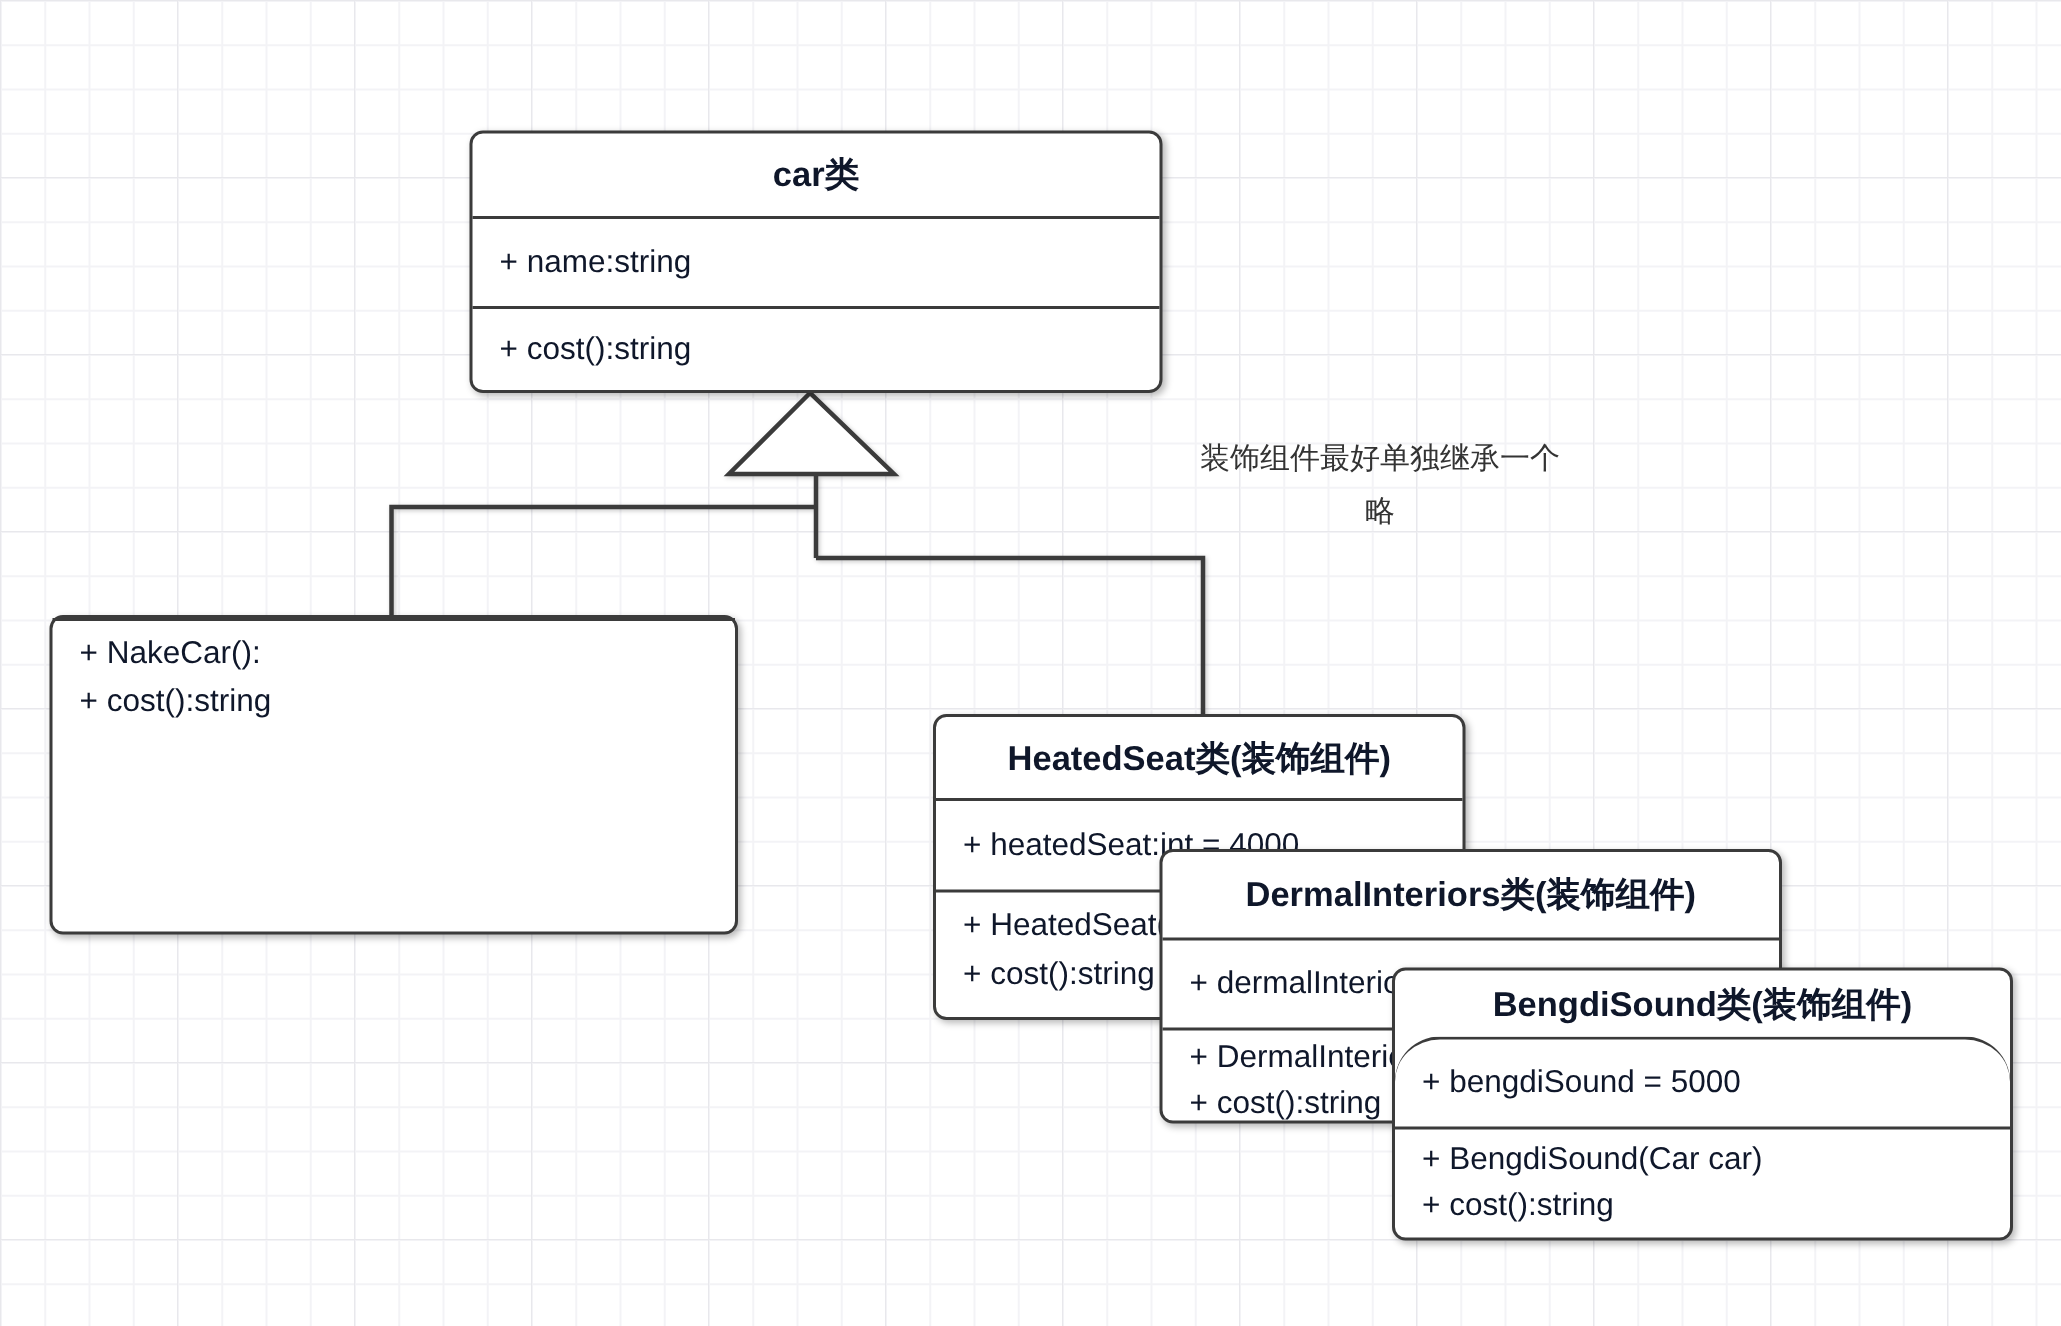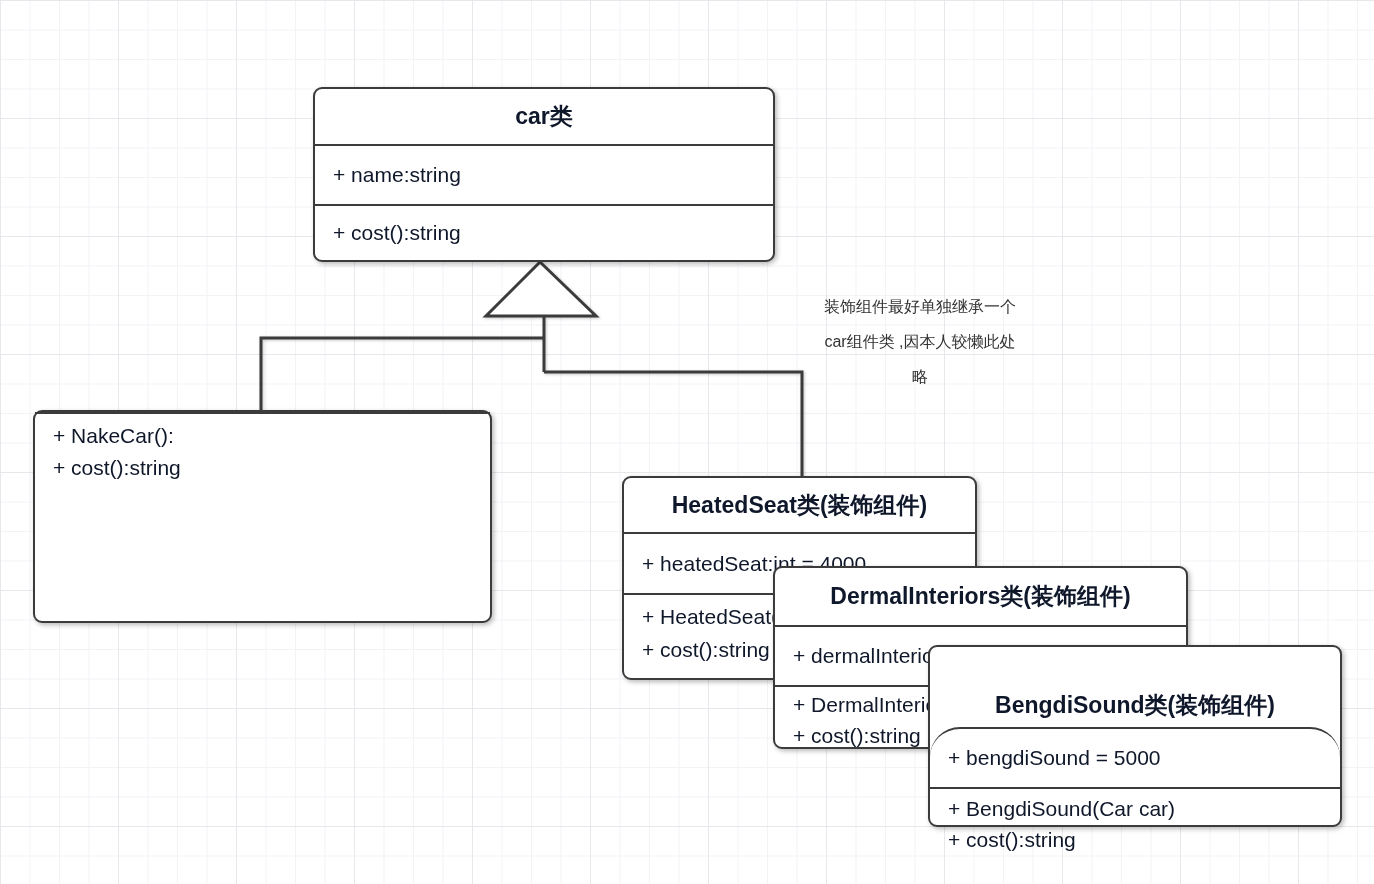--- a/index.html
+++ b/index.html
@@ -55,27 +55,27 @@
   #box-heatedseat .title   { height: 54px; }
   #box-heatedseat .attr    { height: 61px; }
   #box-heatedseat .methods { height: 84px; padding-top: 5px; line-height: 33px; }
 
   #box-dermal     { left: 773px; top: 566px; width: 415px; height: 183px; z-index: 4; }
   #box-dermal .title   { height: 57px; }
   #box-dermal .attr    { height: 60px; }
   #box-dermal .methods { height: 61px; padding-top: 2px; line-height: 31px; }
 
   #box-bengdi     { left: 928px; top: 645px; width: 414px; height: 182px; z-index: 5; }
-  #box-bengdi .title   { height: 44px; margin-top: 36px; }
+  #box-bengdi .title   { height: 44px; }
   #box-bengdi .attr    { height: 60px; border-radius: 30px; }
   #box-bengdi .methods { height: 60px; padding-top: 4px; line-height: 31px; }
 
   .note {
     position: absolute; left: 740px; top: 289px; width: 360px; z-index: 2;
-    text-align: center; font-size: 16px; line-height: 35px; color: #333333;
+    text-align: center; font-size: 20px; line-height: 35px; color: #333333;
   }
 </style>
 </head>
 <body>
 
 <div class="canvas">
 
   <svg class="connectors" width="1374" height="884" viewBox="0 0 1374 884">
 
     <path d="M544 316 V372" fill="none" stroke="#3b3b3b" stroke-width="3"></path>
@@ -132,17 +132,16 @@
       <div class="row">+ bengdiSound = 5000</div>
     </div>
     <div class="sec methods">
       <div class="row">+ BengdiSound(Car car)</div>
       <div class="row">+ cost():string</div>
     </div>
   </div>
 
   <div class="note">
     <div>装饰组件最好单独继承一个</div>
-    <div>car组件类 ,因本人较懒此处</div>
     <div>略</div>
   </div>
 
 </div>
 
 </body></html>

